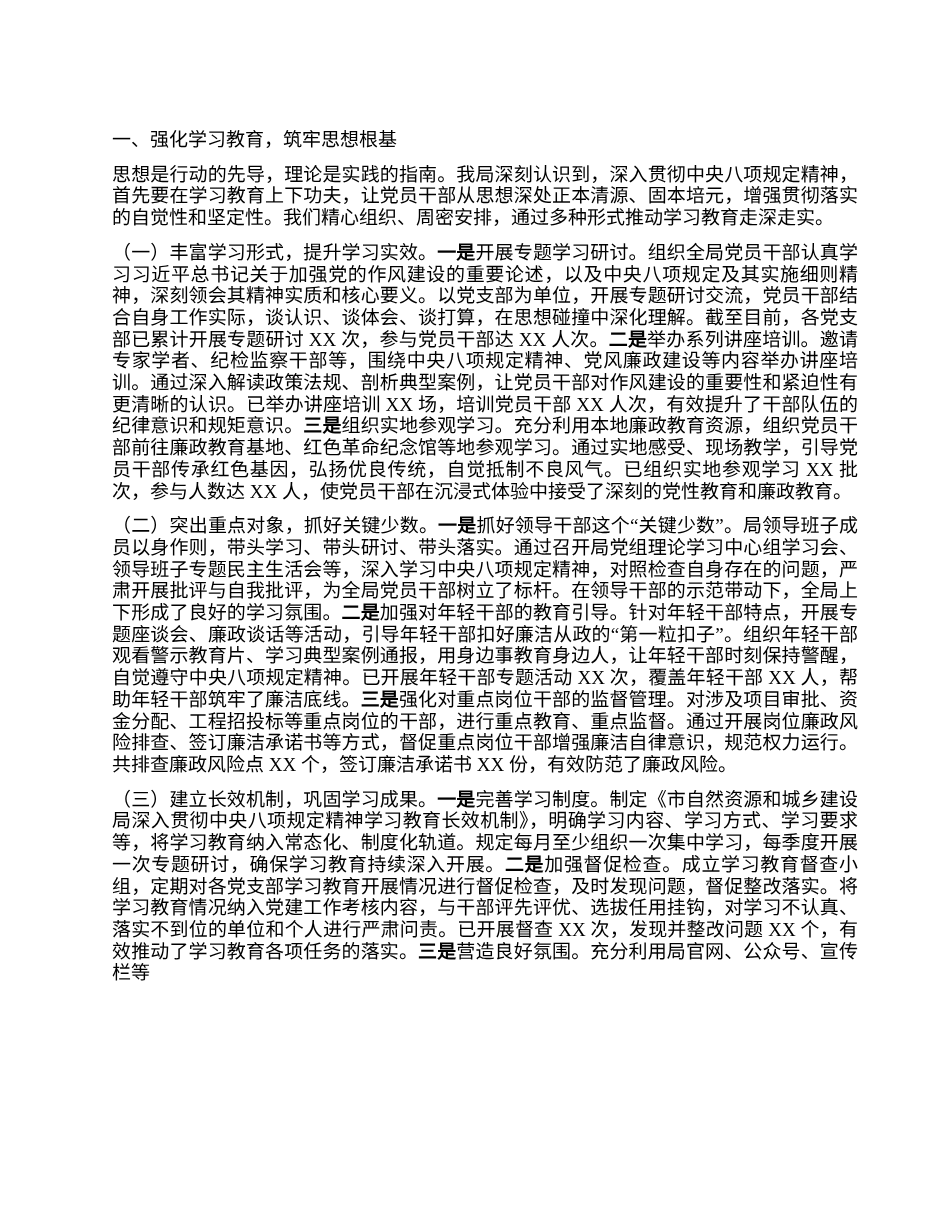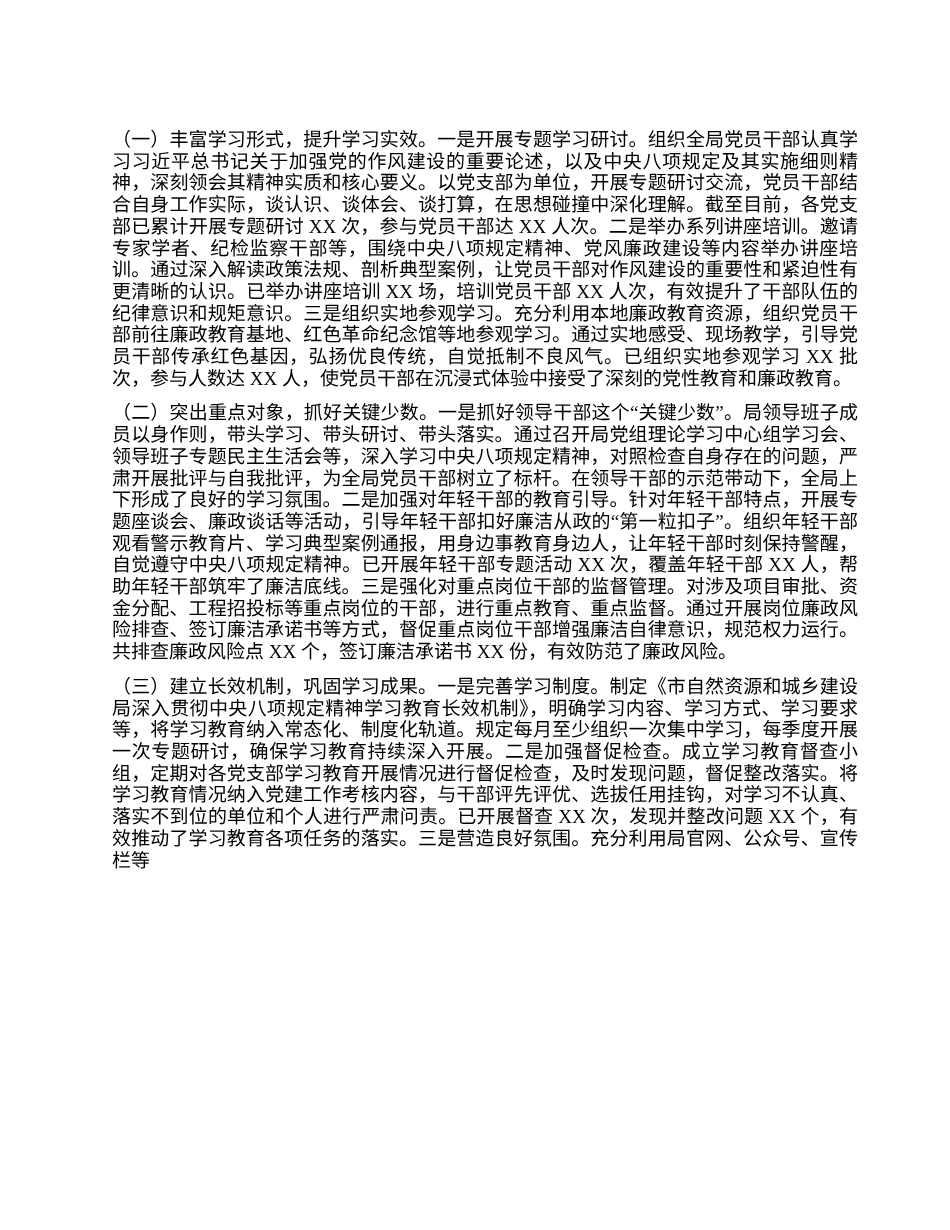--- a/index.html
+++ b/index.html
@@ -34,26 +34,28 @@
     margin: 0 0 13px 0;
     text-align: justify;
     text-justify: inter-ideograph;
     word-break: break-all;
   }
   .block.heading {
     text-align: left;
     font-weight: normal;
   }
   .run-bold {
-    font-weight: normal;
+    font-weight: bold;
     margin-top: 20px;
   }
 </style>
 </head>
 <body>
 
 <div class="doc">
   <div>
+      <h2 class="block heading" style="margin: 0px 0px 13px; font-size: 19px;"><span class="run">一、强化学习教育，筑牢思想根基</span></h2>
+      <p class="block paragraph" style="margin: 0px 0px 13px; font-size: 19px;"><span class="run">思想是行动的先导，理论是实践的指南。我局深刻认识到，深入贯彻中央八项规定精神，首先要在学习教育上下功夫，让党员干部从思想深处正本清源、固本培元，增强贯彻落实的自觉性和坚定性。我们精心组织、周密安排，通过多种形式推动学习教育走深走实。</span></p>
       <p class="block paragraph" style="margin: 0px 0px 13px; font-size: 19px;"><span class="run">（一）丰富学习形式，提升学习实效。</span><span class="run-bold">一是</span><span class="run">开展专题学习研讨。组织全局党员干部认真学习习近平总书记关于加强党的作风建设的重要论述，以及中央八项规定及其实施细则精神，深刻领会其精神实质和核心要义。以党支部为单位，开展专题研讨交流，党员干部结合自身工作实际，谈认识、谈体会、谈打算，在思想碰撞中深化理解。截至目前，各党支部已累计开展专题研讨 XX 次，参与党员干部达 XX 人次。</span><span class="run-bold">二是</span><span class="run">举办系列讲座培训。邀请专家学者、纪检监察干部等，围绕中央八项规定精神、党风廉政建设等内容举办讲座培训。通过深入解读政策法规、剖析典型案例，让党员干部对作风建设的重要性和紧迫性有更清晰的认识。已举办讲座培训 XX 场，培训党员干部 XX 人次，有效提升了干部队伍的纪律意识和规矩意识。</span><span class="run-bold">三是</span><span class="run">组织实地参观学习。充分利用本地廉政教育资源，组织党员干部前往廉政教育基地、红色革命纪念馆等地参观学习。通过实地感受、现场教学，引导党员干部传承红色基因，弘扬优良传统，自觉抵制不良风气。已组织实地参观学习 XX 批次，参与人数达 XX 人，使党员干部在沉浸式体验中接受了深刻的党性教育和廉政教育。</span></p>
       <p class="block paragraph" style="margin: 0px 0px 13px; font-size: 19px;"><span class="run">（二）突出重点对象，抓好关键少数。</span><span class="run-bold">一是</span><span class="run">抓好领导干部这个“关键少数”。局领导班子成员以身作则，带头学习、带头研讨、带头落实。通过召开局党组理论学习中心组学习会、领导班子专题民主生活会等，深入学习中央八项规定精神，对照检查自身存在的问题，严肃开展批评与自我批评，为全局党员干部树立了标杆。在领导干部的示范带动下，全局上下形成了良好的学习氛围。</span><span class="run-bold">二是</span><span class="run">加强对年轻干部的教育引导。针对年轻干部特点，开展专题座谈会、廉政谈话等活动，引导年轻干部扣好廉洁从政的“第一粒扣子”。组织年轻干部观看警示教育片、学习典型案例通报，用身边事教育身边人，让年轻干部时刻保持警醒，自觉遵守中央八项规定精神。已开展年轻干部专题活动 XX 次，覆盖年轻干部 XX 人，帮助年轻干部筑牢了廉洁底线。</span><span class="run-bold">三是</span><span class="run">强化对重点岗位干部的监督管理。对涉及项目审批、资金分配、工程招投标等重点岗位的干部，进行重点教育、重点监督。通过开展岗位廉政风险排查、签订廉洁承诺书等方式，督促重点岗位干部增强廉洁自律意识，规范权力运行。共排查廉政风险点 XX 个，签订廉洁承诺书 XX 份，有效防范了廉政风险。</span></p>
       <p class="block paragraph" style="margin: 0px 0px 13px; font-size: 19px;"><span class="run">（三）建立长效机制，巩固学习成果。</span><span class="run-bold">一是</span><span class="run">完善学习制度。制定《市自然资源和城乡建设局深入贯彻中央八项规定精神学习教育长效机制》，明确学习内容、学习方式、学习要求等，将学习教育纳入常态化、制度化轨道。规定每月至少组织一次集中学习，每季度开展一次专题研讨，确保学习教育持续深入开展。</span><span class="run-bold">二是</span><span class="run">加强督促检查。成立学习教育督查小组，定期对各党支部学习教育开展情况进行督促检查，及时发现问题，督促整改落实。将学习教育情况纳入党建工作考核内容，与干部评先评优、选拔任用挂钩，对学习不认真、落实不到位的单位和个人进行严肃问责。已开展督查 XX 次，发现并整改问题 XX 个，有效推动了学习教育各项任务的落实。</span><span class="run-bold">三是</span><span class="run">营造良好氛围。充分利用局官网、公众号、宣传栏等</span></p>
     </div>
 </div>
 
 </body></html>

